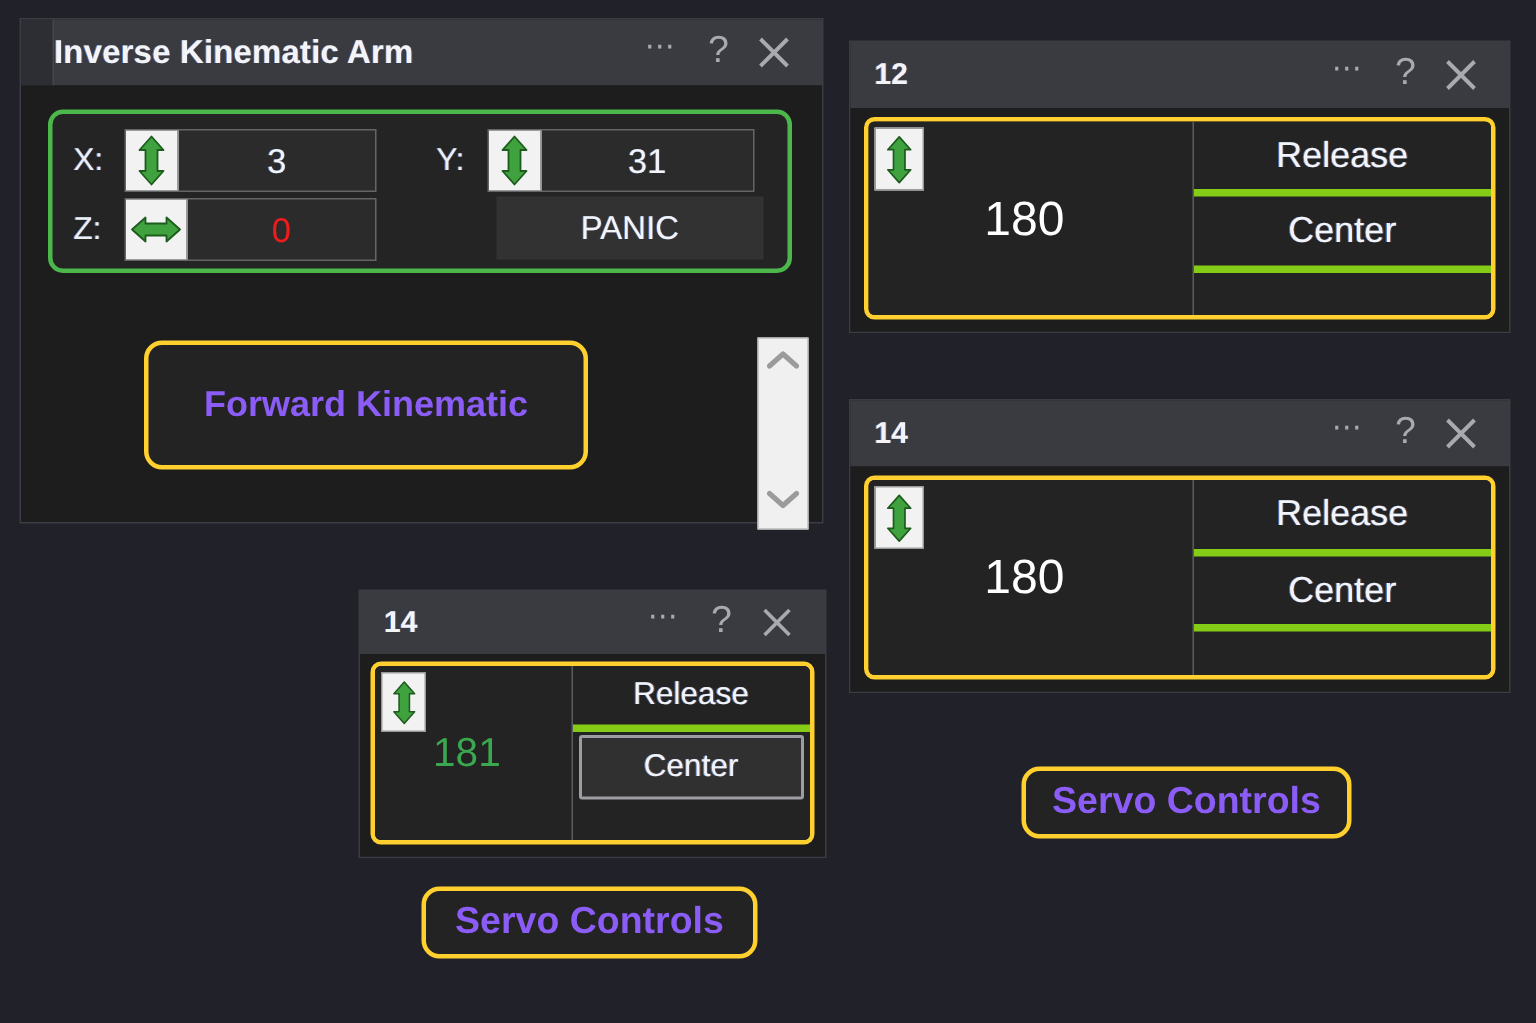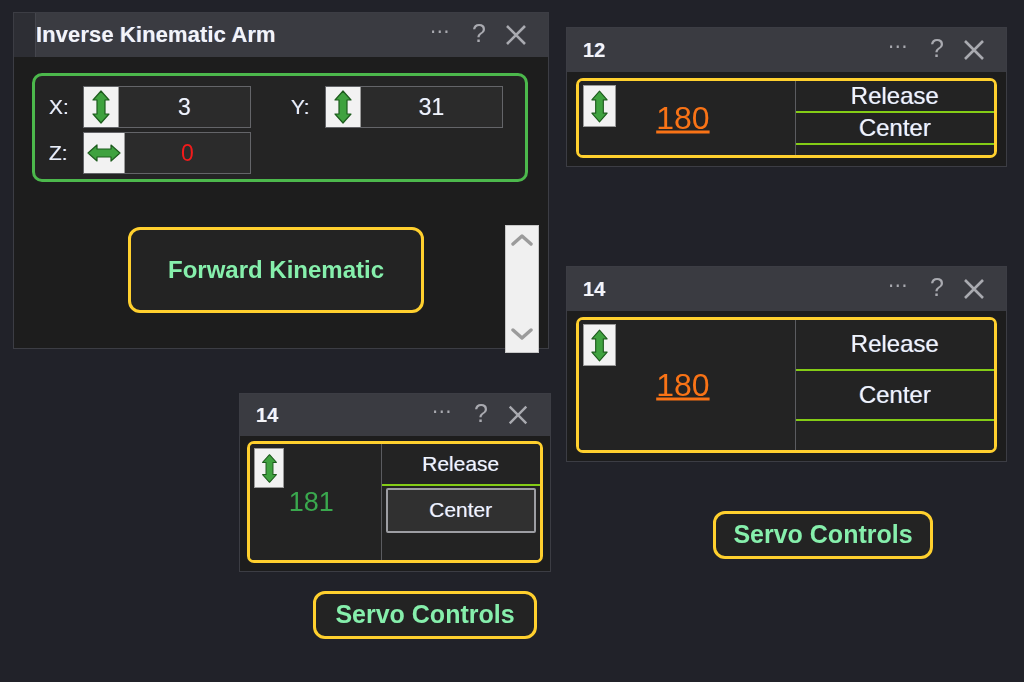--- a/index.html
+++ b/index.html
@@ -167,51 +167,50 @@
     padding: 7px 0;
   }
   .sb-arrow { color: #9b9b9b; display: block; }
 
   
   .callout {
     position: absolute;
     border: 3px solid #ffd02e;
     border-radius: 12px;
     background: #232323;
-    color: #86efac;
+    color: #8b5cf6;
     font-weight: bold;
     display: flex;
     align-items: center;
     justify-content: center;
     text-align: center;
     box-sizing: border-box;
     line-height: 1.18;
     z-index: 5;
-    margin-left: 32px;
   }
   #callout-fk {
     left: 96px; top: 227px;
     width: 296px; height: 86px;
     font-size: 24px;
     padding: 0 10px;
   }
   #callout-servo-a {
     left: 281px; top: 591px;
     width: 224px; height: 48px;
     font-size: 25px;
   }
   #callout-servo-b {
     left: 681px; top: 511px;
     width: 220px; height: 48px;
     font-size: 25px;
   }
 
   
   .servo-win .win-body { background: #1d1d1d; }
-  #win-servo-12 { left: 566px; top: 27px;  width: 441px; height: 140px; }
+  #win-servo-12 { left: 566px; top: 27px;  width: 441px; height: 195px; }
   #win-servo-11 { left: 566px; top: 266px; width: 441px; height: 196px; }
   #win-servo-14 { left: 239px; top: 393px; width: 312px; height: 179px; }
 
   .servo-frame {
     position: absolute;
     border: 3px solid #ffd02e;
     border-radius: 7px;
     box-sizing: border-box;
     display: flex;
     background: #202020;
@@ -241,40 +240,40 @@
   }
   .servo-value {
     position: absolute;
     left: 0; right: 8px;
     top: 50%;
     transform: translateY(-50%);
     text-align: center;
     font-size: 32px;
   }
   #win-servo-14 .servo-value { font-size: 27px; }
-  .servo-value.red   { color: #f97316; text-decoration: underline; }
+  .servo-value.red   { color: #ffffff; }
   .servo-value.green { color: #3aa84e; }
 
   .servo-right {
     flex: 1;
     display: flex;
     flex-direction: column;
     background: #232323;
   }
   .servo-btn {
     flex: 1;
     display: flex;
     align-items: center;
     justify-content: center;
     color: #f2f4f8;
     font-size: 24px;
     font-family: inherit;
     background: transparent;
     border: none;
-    border-bottom: 2px solid #84cc16;
+    border-bottom: 5px solid #84cc16;
     box-sizing: border-box;
     cursor: pointer;
     text-shadow: -0.7px 0 rgba(90,140,220,.85), 0.7px 0 rgba(205,120,80,.4);
   }
   #win-servo-14 .servo-btn { font-size: 21px; }
   .servo-btn.spacer-bottom { flex: 0 0 22%; border-bottom: none; }
   .servo-btn.hovered {
     border: 2px solid #9d9ea3;
     background: #303030;
     border-radius: 2px;
@@ -335,20 +334,21 @@
           <span class="spin-field">
             <span class="spin-icon" style="flex-basis:40px;width:40px;">
               <svg width="34" height="22" viewBox="0 0 34 22" aria-hidden="true">
                 <path d="M1 11 L10 3 L10 7 L24 7 L24 3 L33 11 L24 19 L24 15 L10 15 L10 19 Z" fill="#3fa23f" stroke="#1d5c1d" stroke-width="1.2" stroke-linejoin="round"></path>
               </svg>
             </span>
             <span class="spin-val red">0</span>
           </span>
         </div>
 
+        <button class="panic-btn">PANIC</button>
       </div>
 
       <div class="scrollbar">
         <span class="sb-arrow">
           <svg width="22" height="14" viewBox="0 0 22 14" aria-hidden="true">
             <path d="M2 11 L11 3 L20 11" stroke="#9b9b9b" stroke-width="3.4" fill="none" stroke-linecap="round" stroke-linejoin="round"></path>
           </svg>
         </span>
         <span class="sb-arrow">
           <svg width="22" height="14" viewBox="0 0 22 14" aria-hidden="true">

